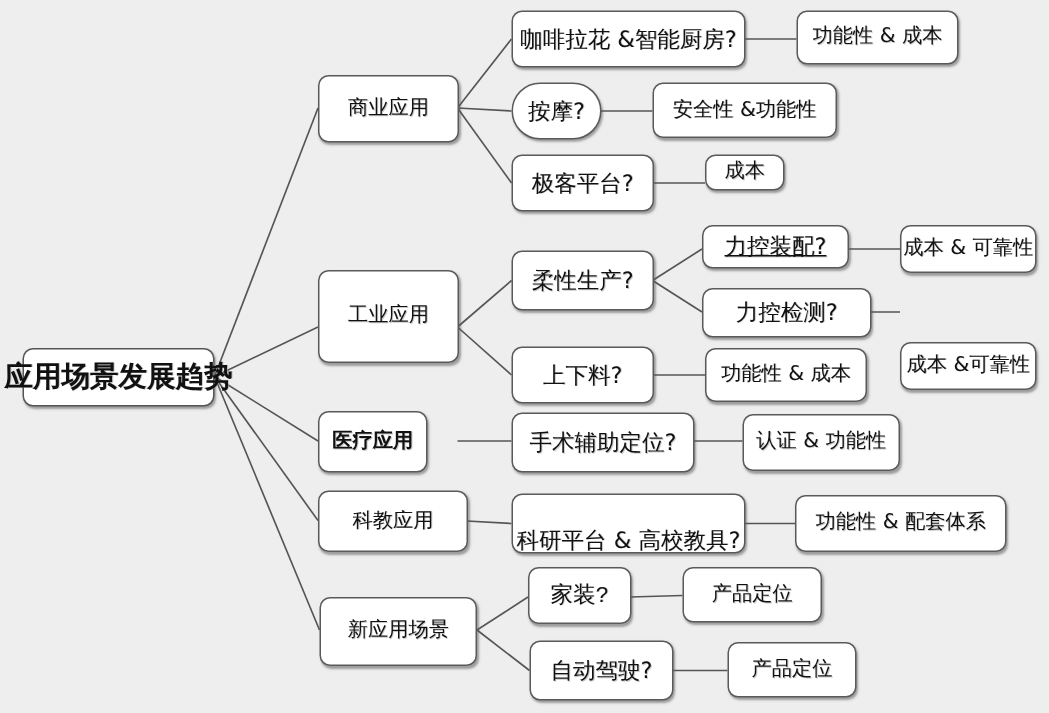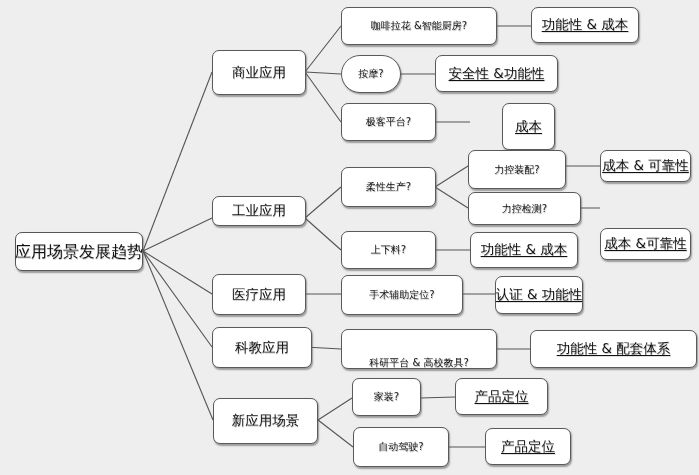--- a/index.html
+++ b/index.html
@@ -23,24 +23,24 @@
     justify-content:center;
     box-shadow:1px 1.5px 1.5px rgba(90,90,90,0.55);
     color:#111111;
     white-space:nowrap;
   }
   .node span{
     display:inline-block;
     line-height:1;
     text-shadow:0.6px 0.6px 0 rgba(160,160,160,0.55);
   }
-  .lvl0 span{font-size:16px;}
+  .lvl0 span{font-size:19px;font-weight:bold;}
   .lvl1 span{font-size:13.5px;}
-  .lvl2 span{font-size:10px;}
-  .lvl3 span{font-size:13.5px;text-decoration:underline;text-underline-offset:2px;}
+  .lvl2 span{font-size:15px;}
+  .lvl3 span{font-size:13.5px;text-underline-offset:2px;}
   .lvl0{border-color:#555;}
 </style>
 </head>
 <body>
 
 <div id="canvas">
 
   <svg id="edges" viewBox="0 0 699 475">
     <g stroke="#555555" stroke-width="1.1" fill="none">
 
@@ -99,78 +99,78 @@
   <div class="node lvl2" style="left:341px;top:55px;width:60px;height:38px;border-radius:19px;">
     <span>按摩?</span>
   </div>
   <div class="node lvl3" style="left:435px;top:55px;width:123px;height:37px;">
     <span>安全性 &amp;功能性</span>
   </div>
 
   <div class="node lvl2" style="left:341px;top:103px;width:95px;height:38px;text-align:right;">
     <span>极客平台?</span>
   </div>
-  <div class="node lvl3" style="left:470px;top:103px;width:53px;height:47px;margin-left:32px;">
+  <div class="node lvl3" style="left:470px;top:103px;width:53px;height:24px;">
     <span>成本</span>
   </div>
 
-  <div class="node lvl1" style="left:212px;top:196px;width:94px;height:30px;">
+  <div class="node lvl1" style="left:212px;top:180px;width:94px;height:62px;">
     <span>工业应用</span>
   </div>
 
   <div class="node lvl2" style="left:341px;top:167px;width:95px;height:40px;">
     <span>柔性生产?</span>
   </div>
 
-  <div class="node lvl2" style="left:468px;top:150px;width:98px;height:39px;">
+  <div class="node lvl2" style="left:468px;top:150px;width:98px;height:29px;text-decoration:underline;">
     <span>力控装配?</span>
   </div>
   <div class="node lvl3" style="left:600px;top:150px;width:91px;height:32px;">
     <span>成本 &amp; 可靠性</span>
   </div>
 
   <div class="node lvl2" style="left:468px;top:192px;width:113px;height:33px;">
     <span>力控检测?</span>
   </div>
   <div class="node lvl3" style="left:600px;top:192px;width:91px;height:32px;margin-top:36px;">
     <span>成本 &amp;可靠性</span>
   </div>
 
   <div class="node lvl2" style="left:341px;top:231px;width:95px;height:38px;">
     <span>上下料?</span>
   </div>
   <div class="node lvl3" style="left:470px;top:232px;width:108px;height:36px;">
     <span>功能性 &amp; 成本</span>
   </div>
 
-  <div class="node lvl1" style="left:212px;top:274px;width:94px;height:41px;">
+  <div class="node lvl1" style="left:212px;top:274px;width:73px;height:41px;font-weight:bold;">
     <span>医疗应用</span>
   </div>
   <div class="node lvl2" style="left:341px;top:275px;width:122px;height:40px;">
     <span>手术辅助定位?</span>
   </div>
-  <div class="node lvl3" style="left:495px;top:276px;width:88px;height:38px;">
+  <div class="node lvl3" style="left:495px;top:276px;width:105px;height:38px;">
     <span>认证 &amp; 功能性</span>
   </div>
 
   <div class="node lvl1" style="left:212px;top:327px;width:100px;height:41px;">
     <span>科教应用</span>
   </div>
   <div class="node lvl2" style="left:341px;top:329px;width:156px;height:40px;align-items:flex-end;">
     <span>科研平台 &amp; 高校教具?</span>
   </div>
-  <div class="node lvl3" style="left:530px;top:330px;width:167px;height:38px;">
+  <div class="node lvl3" style="left:530px;top:330px;width:141px;height:38px;">
     <span>功能性 &amp; 配套体系</span>
   </div>
 
   <div class="node lvl1" style="left:213px;top:398px;width:105px;height:46px;">
     <span>新应用场景</span>
   </div>
 
-  <div class="node lvl2" style="left:352px;top:378px;width:69px;height:38px;">
+  <div class="node lvl2" style="left:352px;top:378px;width:69px;height:38px;font-family:Liberation Mono, monospace;">
     <span>家装?</span>
   </div>
   <div class="node lvl3" style="left:455px;top:378px;width:93px;height:37px;">
     <span>产品定位</span>
   </div>
 
   <div class="node lvl2" style="left:353px;top:427px;width:96px;height:40px;">
     <span>自动驾驶?</span>
   </div>
   <div class="node lvl3" style="left:485px;top:428px;width:86px;height:37px;">

